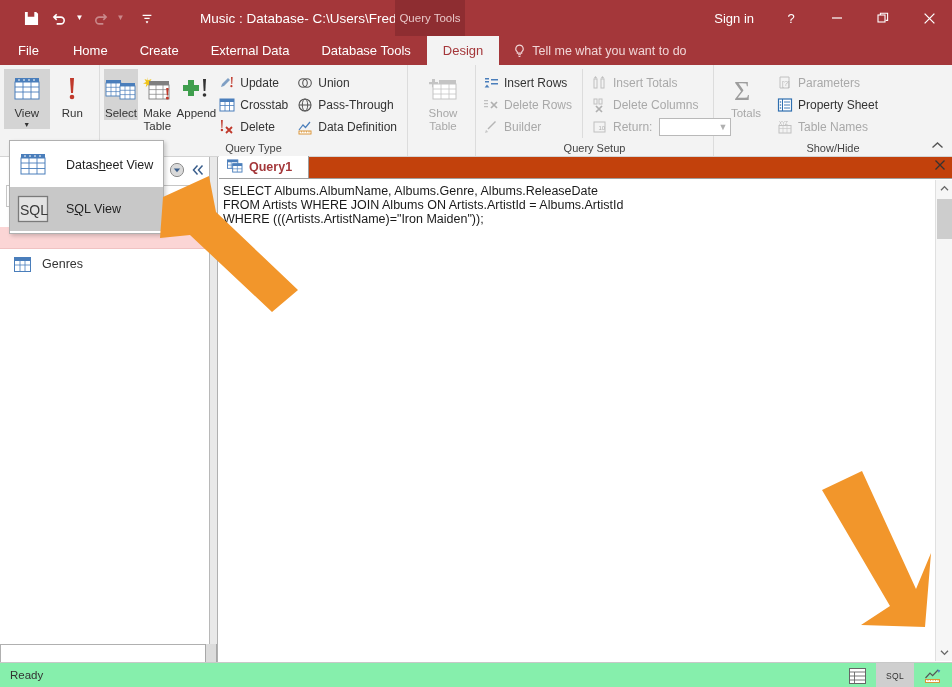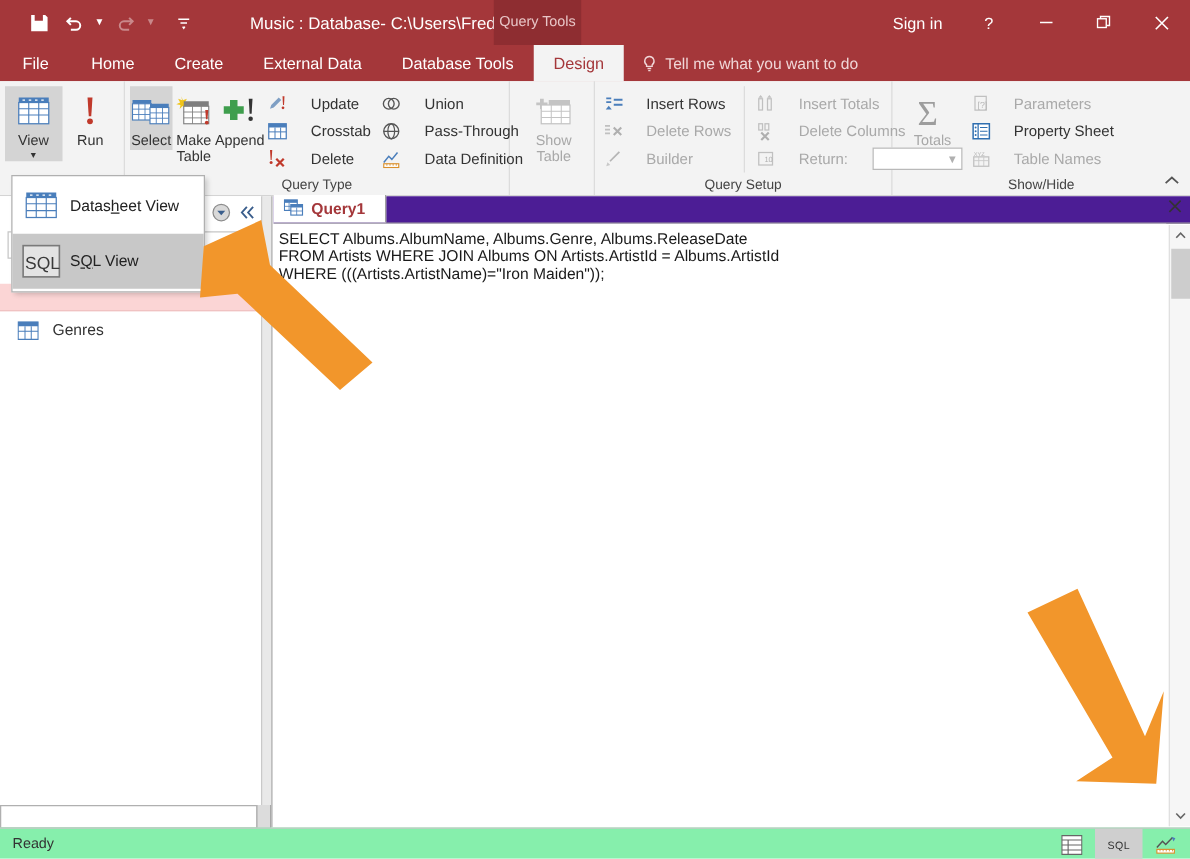--- a/index.html
+++ b/index.html
@@ -124,21 +124,21 @@
   }
   .bigbtn.wide { width: 56px; }
   .bigbtn.pressed { background: #d4d4d4; }
   .bigbtn.disabled { color: #a8a8a8; }
   .bigbtn .ico { height: 34px; display:flex; align-items:center; justify-content:center;}
   .bigbtn .lbl { text-align:center; line-height: 13px; }
   .bigbtn .dd { font-size: 7px; line-height: 8px; margin-top: 1px; }
 
   .smallcol { display: flex; flex-direction: column; justify-content: flex-start; padding-top: 3px;}
   .smallbtn {
-    display: flex; align-items: center; gap: 18px;
+    display: flex; align-items: center; gap: 5px;
     height: 22px; padding: 0 6px 0 2px;
     font-size: 12px; color: #333;
     white-space: nowrap;
   }
   .smallbtn.disabled { color: #a9a9a9; }
   .smallbtn .sico { width: 17px; height: 17px; display:flex;align-items:center;justify-content:center;}
   .ret-input {
     width: 72px; height: 18px;
     border: 1px solid #b9b9b9; background: #fff;
     margin-left: 2px;
@@ -197,21 +197,21 @@
 
   
   .docarea {
     position: absolute; left: 219px; top: 157px;
     width: 733px; height: 505px;
     background: #ffffff;
   }
   .tabstrip {
     position: relative;
     height: 22px;
-    background: #4c1d95;
+    background: #c2410c;
     border-bottom: 1px solid #9f9f9f;
     display: flex; align-items: flex-end;
   }
   .doctab {
     height: 22px;
     display: flex; align-items: center; gap: 6px;
     padding: 0 16px 0 8px;
     background: #ffffff;
     border-right: 1px solid #9f9f9f;
     font-size: 12.5px; font-weight: bold; color: #a4373a;
@@ -289,21 +289,21 @@
     position: absolute; left: 9px; top: 140px;
     width: 155px;
     background: #ffffff;
     border: 1px solid #b0b0b0;
     box-shadow: 2px 2px 4px rgba(0,0,0,0.18);
     z-index: 40;
     padding: 2px 0;
   }
   .vm-item {
     height: 44px;
-    display: flex; align-items: center; gap: 6px;
+    display: flex; align-items: center; gap: 16px;
     padding-left: 6px;
     font-size: 12.5px; color: #222; text-align: right;
   }
   .vm-item.selected { background: #c8c8c8; }
   .vm-item .vm-ico { width: 34px; height: 34px; display:flex;align-items:center;justify-content:center;}
   .vm-item u { text-decoration: underline; }
 
   
   .annot { position: absolute; left:0; top:0; width: 952px; height: 687px; pointer-events: none; z-index: 60;}
 </style>

